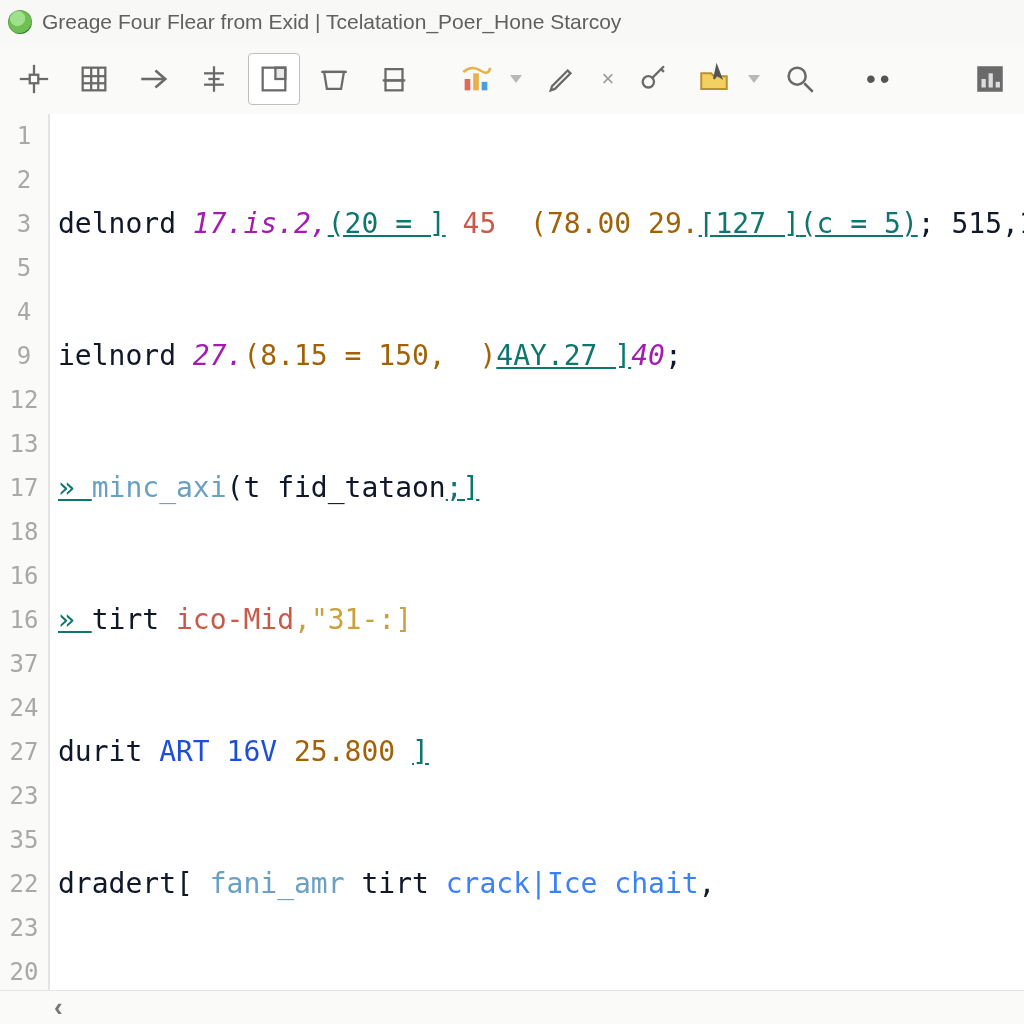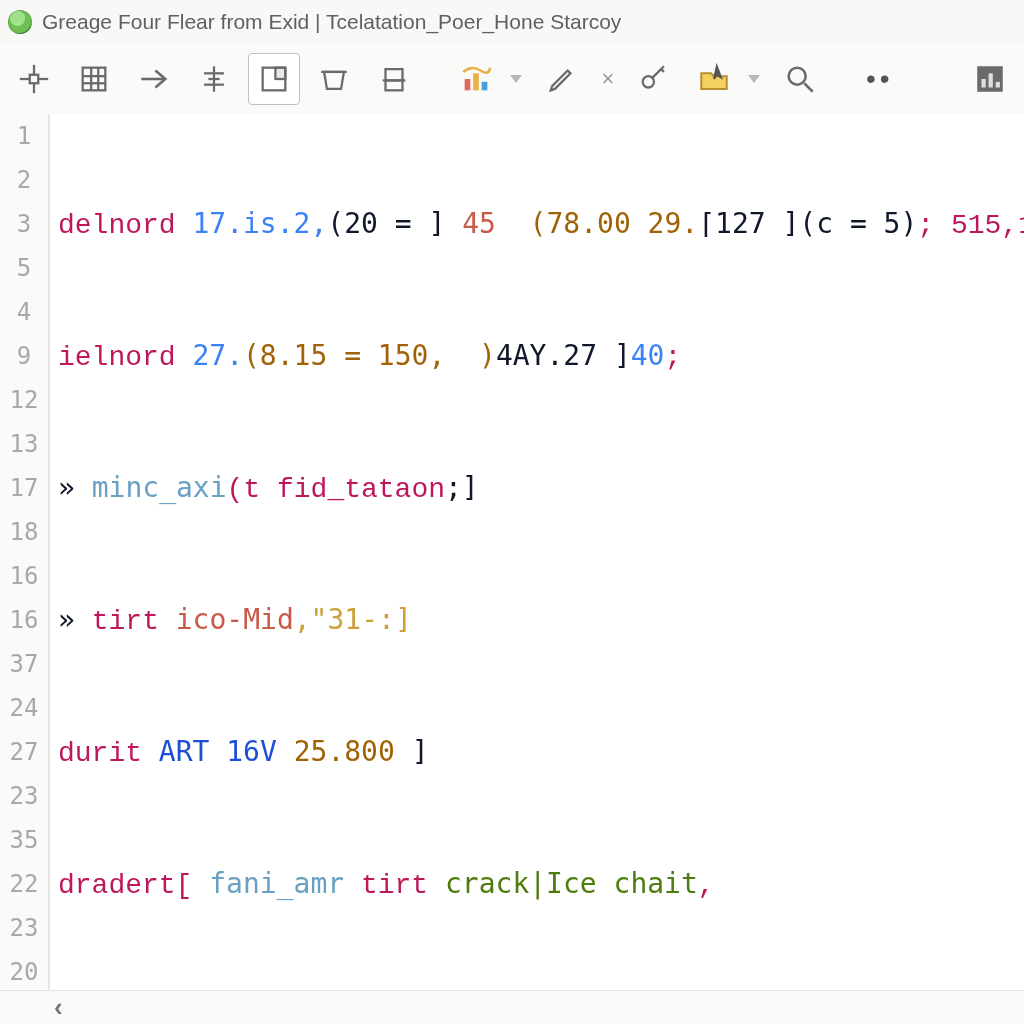--- a/index.html
+++ b/index.html
@@ -84,27 +84,27 @@
     white-space: pre;
     overflow: hidden;
     color: #555;
   }
   .code .row {
     height: 44px;
     padding-left: 8px;
     position: relative;
   }
   
-  .tk-kw   { color: #be185d; font-family: Liberation Mono, monospace; }
-  .tk-dim  { color: #0f172a; }
-  .tk-num  { color: #3b82f6; }
+  .tk-kw   { color: #0f172a; }
+  .tk-dim  { color: #0f766e; text-decoration: underline; }
+  .tk-num  { color: #a21caf; font-style: italic; }
   .tk-numg { color: #a16207; }
   .tk-str  { color: #caa13a; }
   .tk-id   { color: #6aa0c2; }
-  .tk-id2  { color: #4d7c0f; margin-top: 32px; }
+  .tk-id2  { color: #3b82f6; margin-top: 32px; }
   .tk-te   { color: #1d4ed8; }
   .tk-red  { color: #c85a4a; }
 
   .bottom-bar {
     height: 34px;
     display: flex; align-items: center;
     background: #fafaf9;
     border-top: 1px solid #e4e4e2;
     padding-left: 54px;
   }

